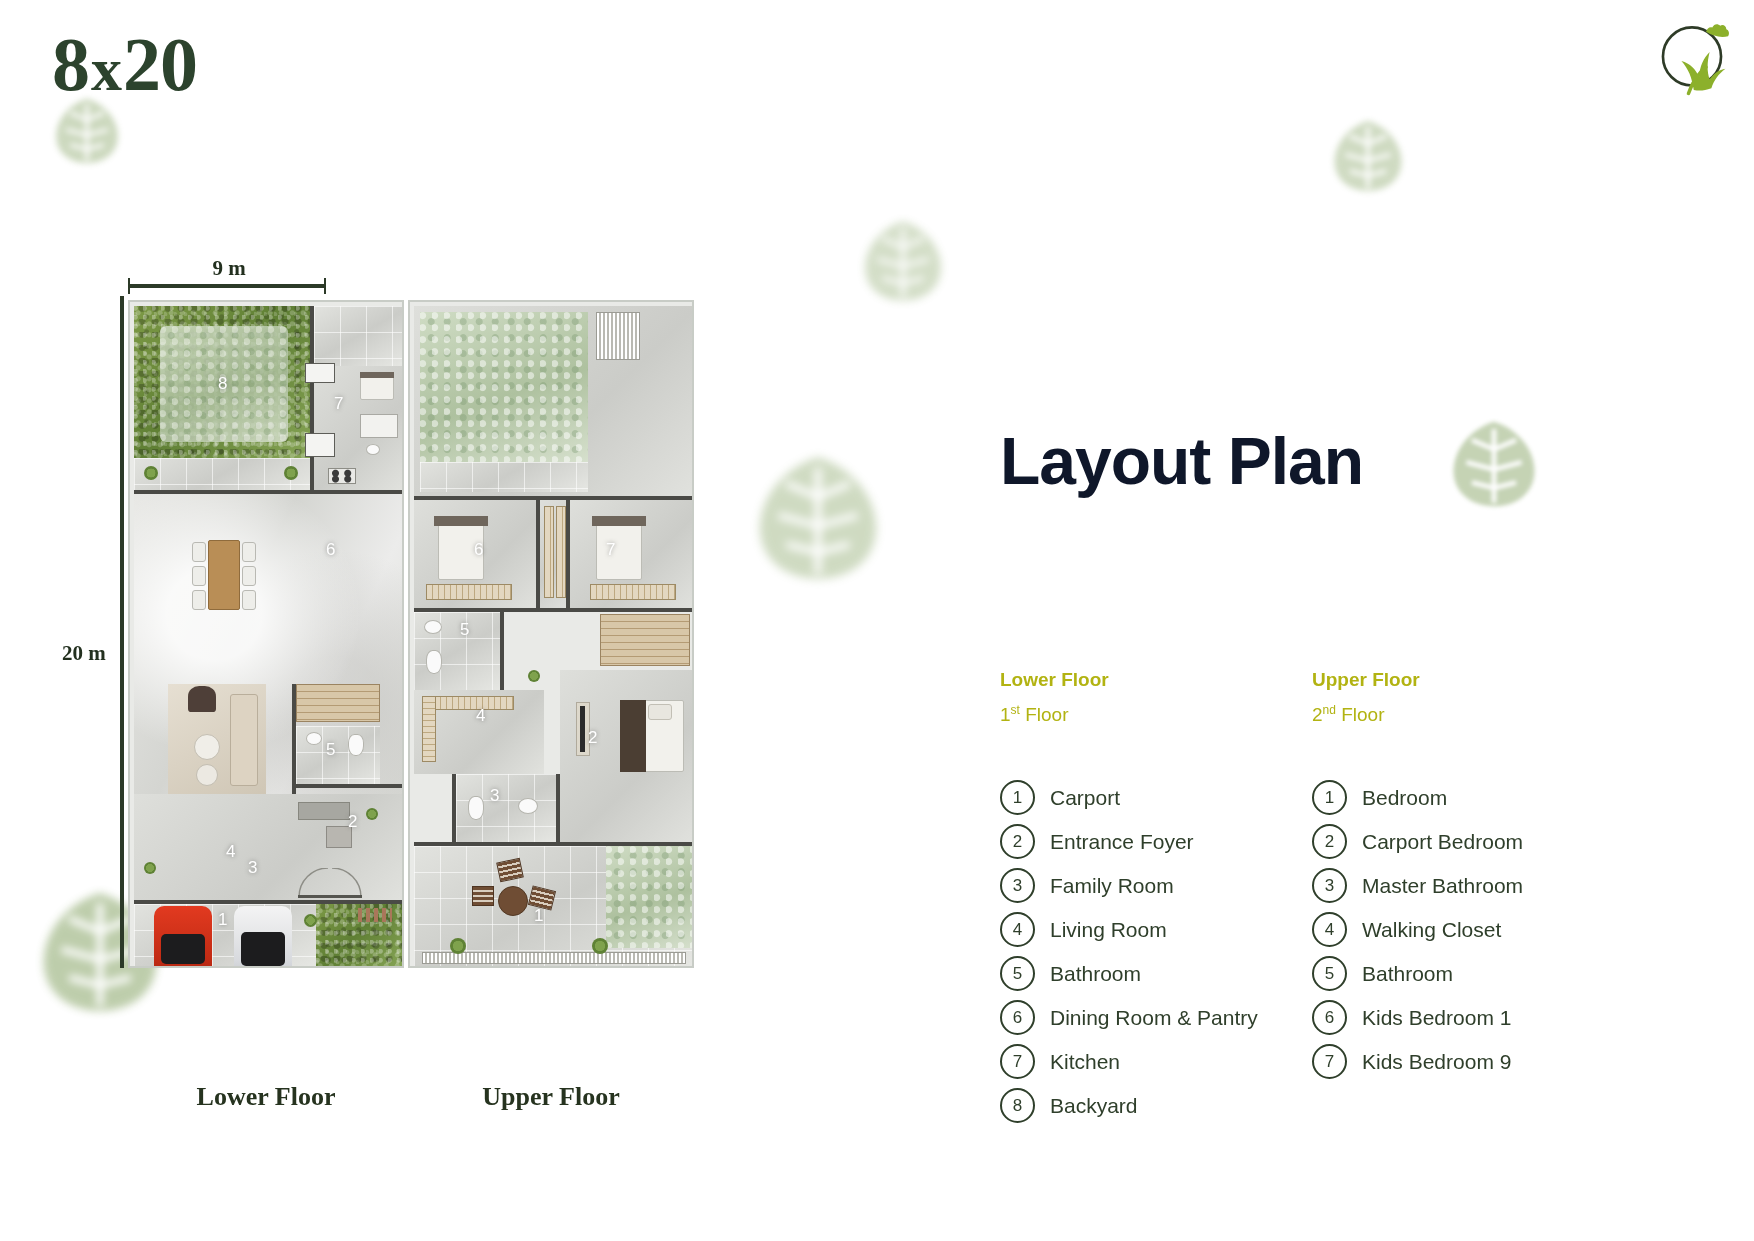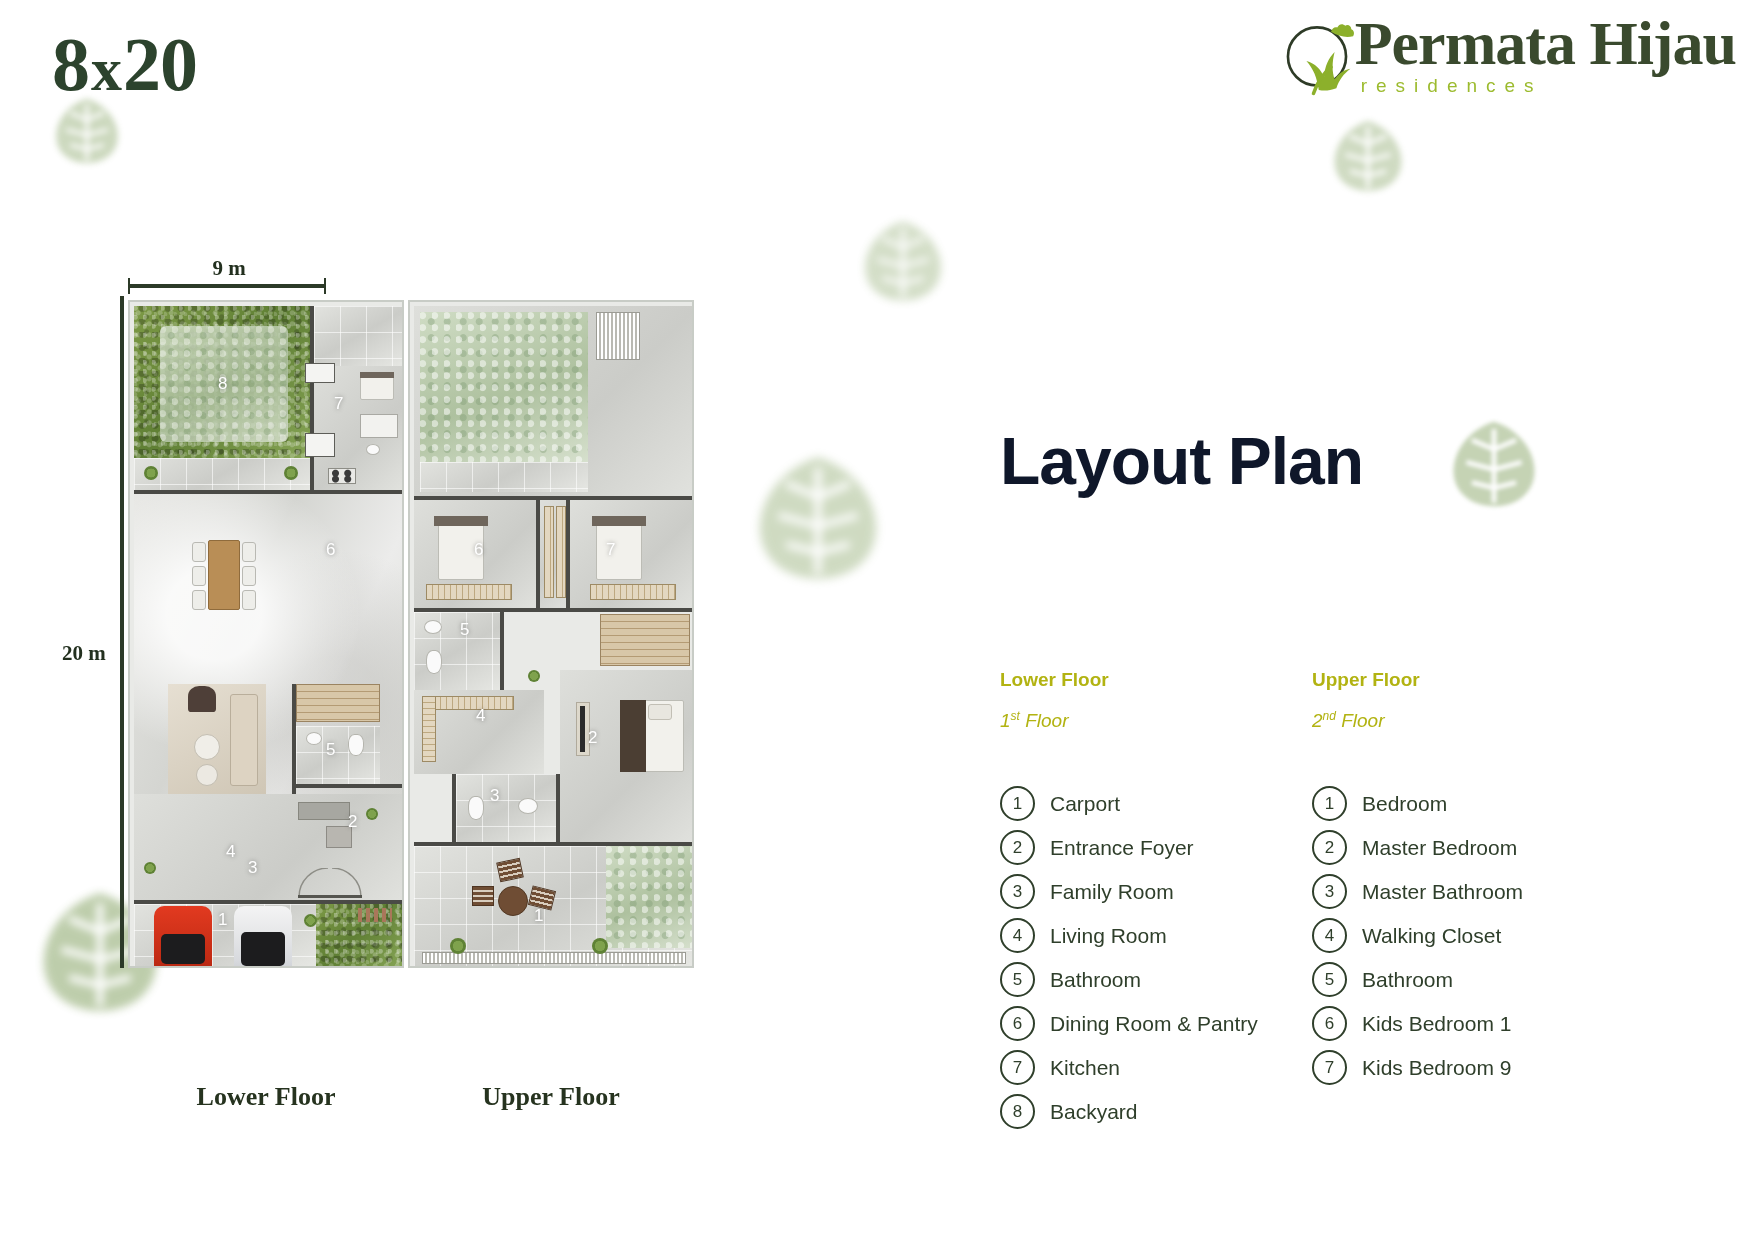--- a/index.html
+++ b/index.html
@@ -139,21 +139,21 @@
 
   
   #layout-title{
     position:absolute;left:1000px;top:428px;
     font-size:66px;font-weight:700;color:#0f172a;letter-spacing:-1px;line-height:1;
   }
   .legend-col{position:absolute;top:668px;}
   #legend-lower{left:1000px;width:330px;}
   #legend-upper{left:1312px;width:330px;}
   .legend-head{font-size:19px;font-weight:700;color:#b2b312;line-height:1.25;}
-  .legend-sub{font-size:19px;color:#b2b312;line-height:1.3;margin-top:17px;font-style:italic;}
+  .legend-sub{font-size:19px;color:#b2b312;line-height:1.3;margin-top:11px;}
   .legend-sub sup{font-size:12px;vertical-align:super;}
   .legend-list{margin-top:48px;}
   .legend-item{display:flex;align-items:center;height:44px;}
   .legend-badge{
     width:31px;height:31px;border-radius:50%;border:2px solid #2f3f2b;
     display:flex;align-items:center;justify-content:center;
     font-size:17px;color:#2f3f2b;flex:0 0 auto;
   }
   .legend-label{margin-left:15px;font-size:21px;color:#2f3f2b;white-space:nowrap;}
 </style>
@@ -204,24 +204,20 @@
   </div>
 
   <div id="brand-logo">
     <div id="brand-mark">
       <svg width="88" height="88" viewBox="0 0 100 100">
         <circle cx="50" cy="46" r="33" fill="none" stroke="#2e3b27" stroke-width="3"></circle>
         <path d="M52 84c-2-14-6-24-14-33 10 3 16 9 20 18 1-12 5-21 12-28-3 12-3 22 0 31 5-7 11-11 18-12-8 6-13 13-16 22-8 3-14 3-20 2z" fill="#8cb02b"></path>
         <path d="M46 88c4-12 10-22 20-30" stroke="#8cb02b" stroke-width="4" fill="none" stroke-linecap="round"></path>
         <path d="M66 18c1-4 4-6 7-5 2-4 6-5 9-2 3-2 7 0 7 4 3 1 4 5 2 8-8 2-17 0-25-5z" fill="#8cb02b"></path>
       </svg>
-    </div>
-    <div id="brand-text">
-      <div id="brand-name">Permata Hijau</div>
-      <div id="brand-sub">residences</div>
     </div>
   </div>
 
   <div id="dim-width">9 m</div>
   <div id="dim-width-line"></div>
   <div id="dim-height">20 m</div>
   <div id="dim-height-line"></div>
 
   <div class="plan" id="plan-lower">
 
@@ -422,21 +418,21 @@
   <div class="legend-col" id="legend-upper">
     <div class="legend-head">Upper Floor</div>
     <div class="legend-sub"><span>2</span><sup>nd</sup><span> Floor</span></div>
     <div class="legend-list">
       <div class="legend-item">
         <span class="legend-badge">1</span>
         <span class="legend-label">Bedroom</span>
       </div>
       <div class="legend-item">
         <span class="legend-badge">2</span>
-        <span class="legend-label">Master Bedroom</span>
+        <span class="legend-label">Carport Bedroom</span>
       </div>
       <div class="legend-item">
         <span class="legend-badge">3</span>
         <span class="legend-label">Master Bathroom</span>
       </div>
       <div class="legend-item">
         <span class="legend-badge">4</span>
         <span class="legend-label">Walking Closet</span>
       </div>
       <div class="legend-item">

